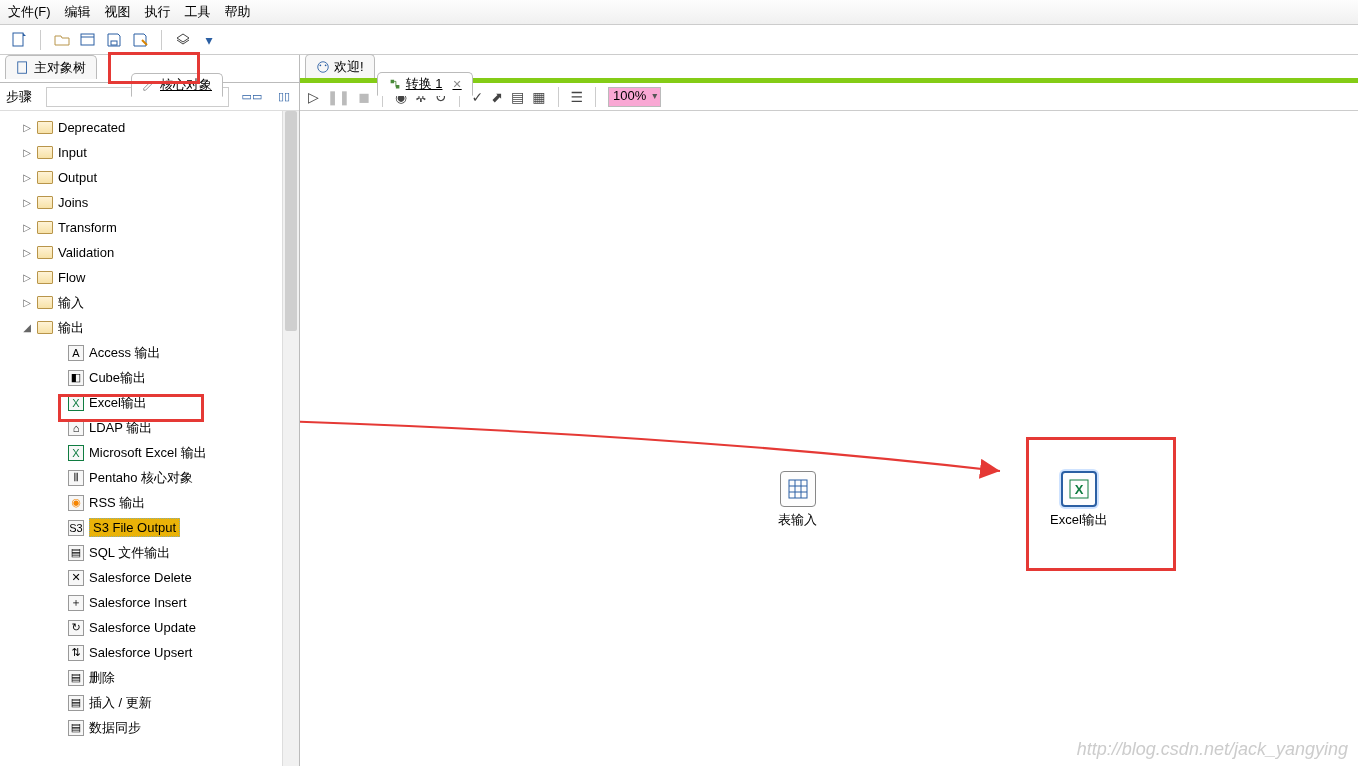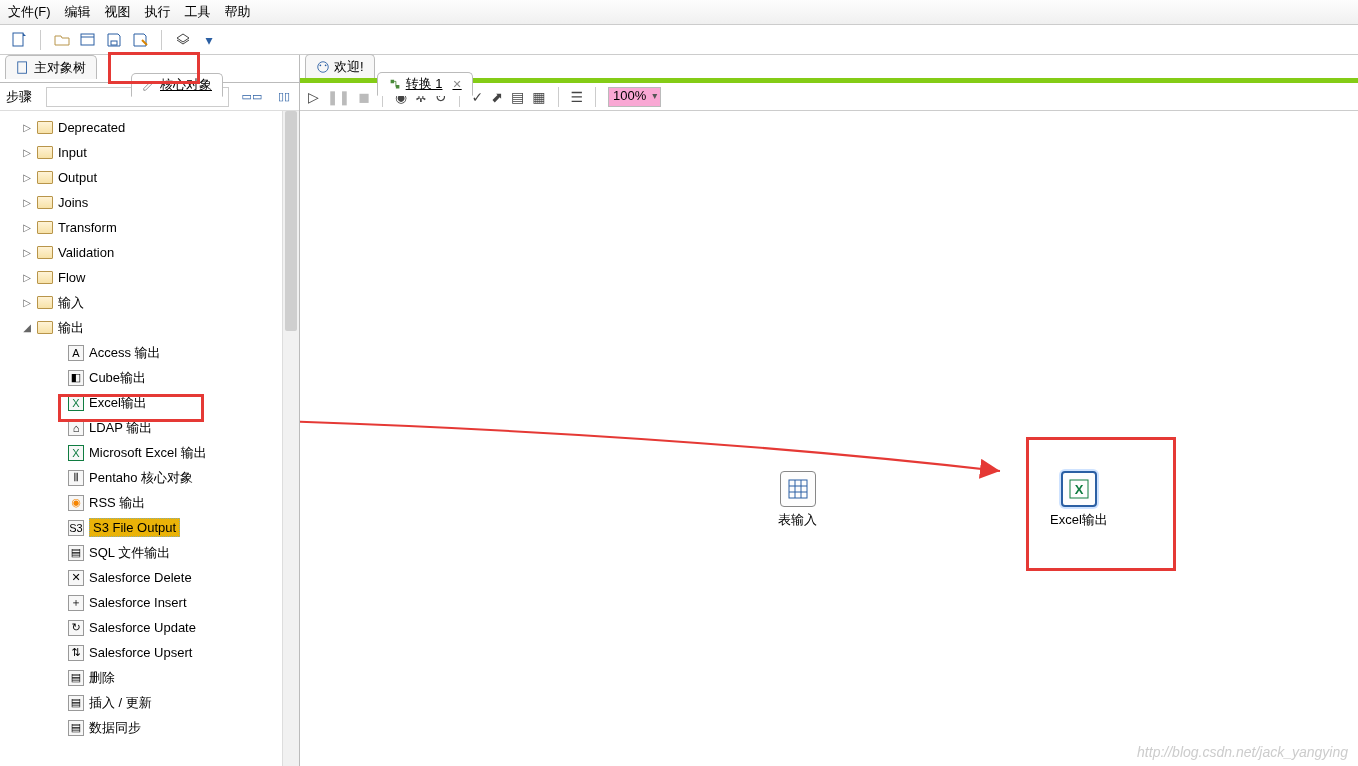--- a/index.html
+++ b/index.html
@@ -29,21 +29,21 @@
   .scrollbar-v .thumb { position:absolute; top:0; left:2px; right:2px; height:220px; background:#cfcfcf; border-radius:2px;}
   .right { flex:1; display:flex; flex-direction:column;}
   .rtabs { height:28px; display:flex; align-items:flex-end; border-bottom:5px solid #84cc16; padding-left:5px;}
   .toolbar2 { height:28px; border-bottom:1px solid #ccc; display:flex; align-items:center; padding-left:8px; gap:8px;}
   .canvas { flex:1; position:relative; background:#fff;}
   .step-node { position:absolute; text-align:center; font-size:13px;}
   .step-box { width:36px; height:36px; border:1px solid #888; border-radius:4px; background:#fdfdfd; margin:0 auto 4px; display:flex; align-items:center; justify-content:center;}
   .step-box.sel { border:2px solid #2b5fa3; box-shadow:0 0 0 2px #cfe3ff;}
   .redbox2 { position:absolute; border:3px solid #e53935; pointer-events:none;}
   .redbox-tree { position:absolute; left:58px; top:283px; width:146px; height:28px; border:3px solid #e53935; pointer-events:none;}
-  .watermark { position:absolute; right:10px; bottom:6px; color:#ccc; font-size:14px; font-style:italic;}
+  .watermark { position:absolute; right:10px; bottom:6px; color:#ccc; font-size:18px; font-style:italic;}
   svg.arrow-ann { position:absolute; left:0; top:0; pointer-events:none;}
   .zoom-sel { border:1px solid #bbb; height:20px; padding:0 14px 0 4px; background:#f9a8d4; position:relative;}
   .zoom-sel:after { content:"▾"; position:absolute; right:3px; top:2px; font-size:10px; color:#555;}
   .t2ic { color:#444; font-size:14px;}
 </style>
 </head>
 <body>
 
 <div class="menubar">
   <span>文件(F)</span>

